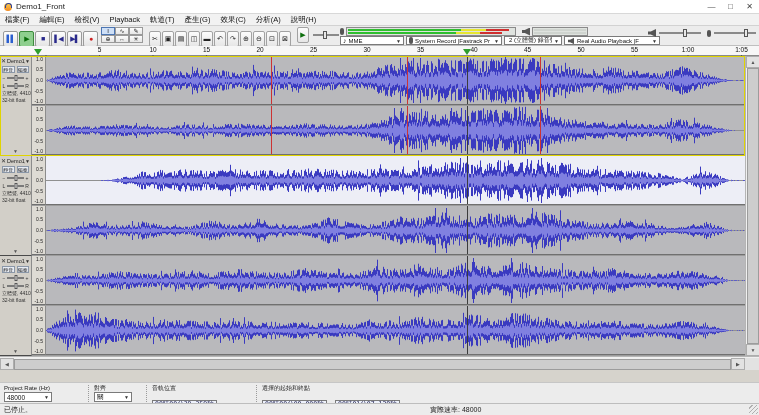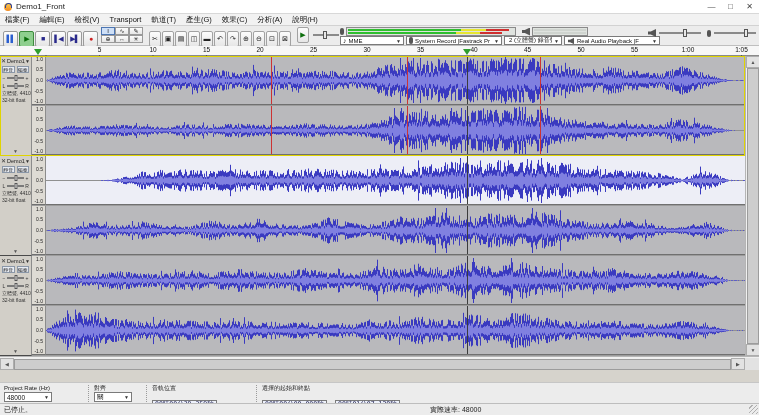--- a/index.html
+++ b/index.html
@@ -137,21 +137,21 @@
       <div class="win-btn">—</div>
       <div class="win-btn">□</div>
       <div class="win-btn">✕</div>
     </div>
   </div>
 
   <div class="menubar" id="menubar">
       <span class="menu-item">檔案(F)</span>
       <span class="menu-item">編輯(E)</span>
       <span class="menu-item">檢視(V)</span>
-      <span class="menu-item">Transport</span>
+      <span class="menu-item">Playback</span>
       <span class="menu-item">軌道(T)</span>
       <span class="menu-item">產生(G)</span>
       <span class="menu-item">效果(C)</span>
       <span class="menu-item">分析(A)</span>
       <span class="menu-item">說明(H)</span>
     </div>
 
   <div class="toolbars">
     <div class="transport" id="transport"><span class="tbtn" style="color: rgb(43, 95, 208);">▌▌</span><span class="tbtn active" style="color: rgb(12, 110, 12);">▶</span><span class="tbtn" style="color: rgb(42, 42, 140);">■</span><span class="tbtn" style="color: rgb(42, 42, 140);">▌◀</span><span class="tbtn" style="color: rgb(42, 42, 140);">▶▌</span><span class="tbtn" style="color: rgb(204, 34, 34);">●</span></div>
     <div class="toolsgrid" id="toolsgrid">

